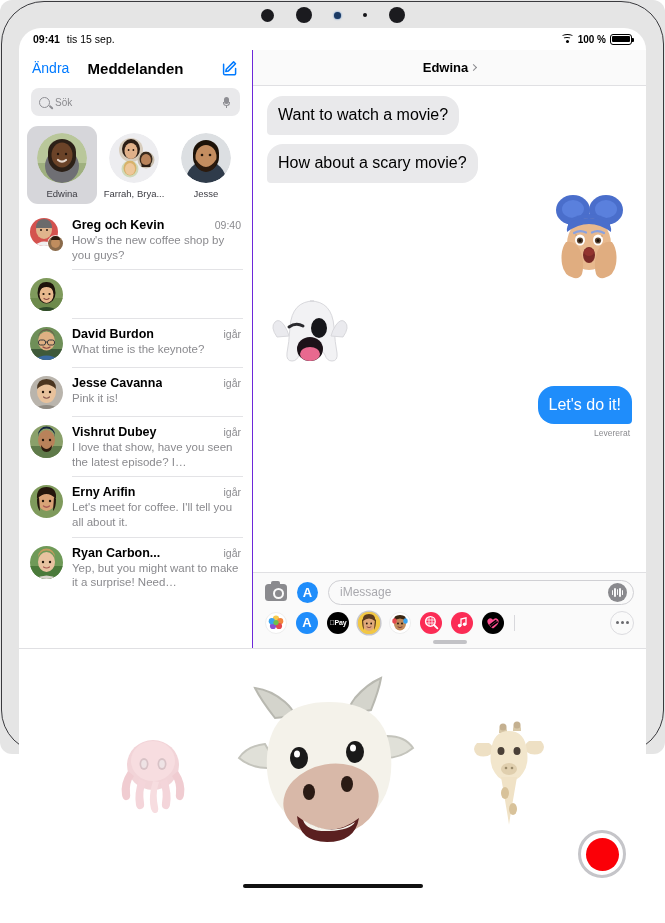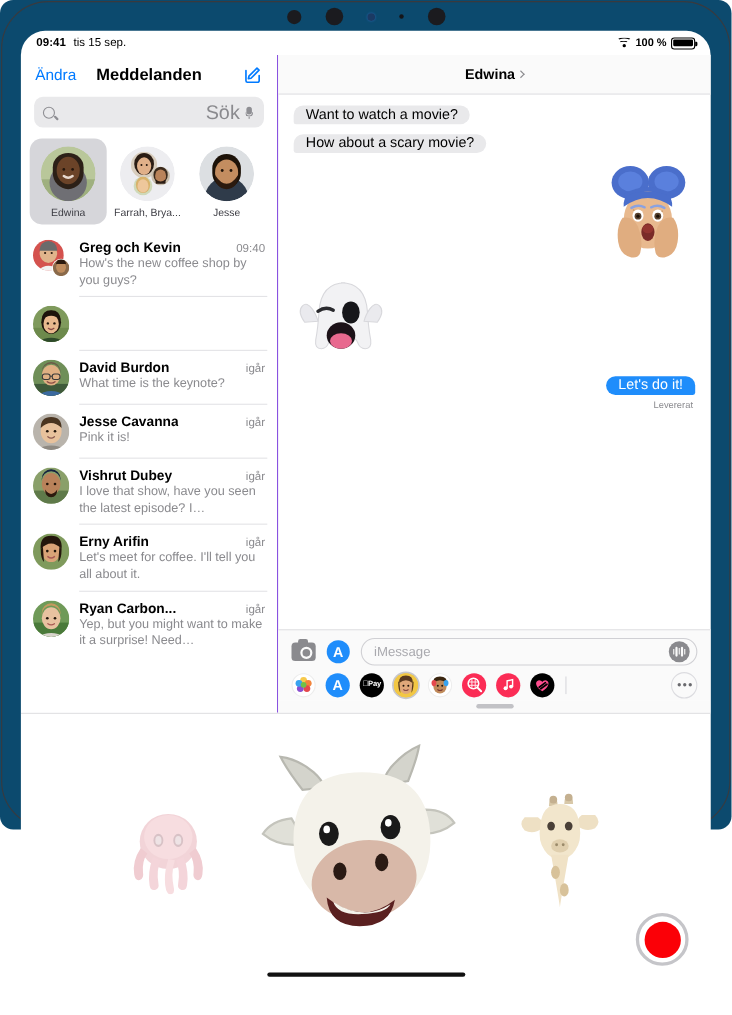--- a/index.html
+++ b/index.html
@@ -2,21 +2,21 @@
 <html><head>
 <meta charset="utf-8">
 <style>
   * { margin:0; padding:0; box-sizing:border-box; }
   html,body { width:665px; height:923px; overflow:hidden; background:#fff; }
   body { font-family:"Liberation Sans", sans-serif; -webkit-font-smoothing:antialiased; }
 
   
   #device {
     position:absolute; left:0; top:0; width:665px; height:754px;
-    background:#0c4a6e;
+    background:#e5e5e5;
     border-radius:12px;
     padding:14px 14px 14px 14px;
   }
   #bezel-highlight{
     position:absolute; inset:1px; border-radius:43px;
     border:1px solid #3a3a3e; pointer-events:none;
   }
   #sensor-bar{
     position:absolute; top:0; left:0; right:0; height:30px;
     display:flex; align-items:center; justify-content:center; gap:22px;
@@ -67,21 +67,21 @@
   #compose-btn{ margin-left:auto; width:18px; height:18px; position:relative; z-index:2; }
   #compose-btn svg{ display:block; }
 
   
   #search-wrap{ padding:2px 12px 7px; flex:0 0 auto; }
   #search{ height:28px; background:#e9e9eb; border-radius:8px;
            display:flex; align-items:center; padding:0 8px; gap:5px; }
   #search .mag{ width:11px; height:11px; border:1.5px solid #8e8e93; border-radius:50%; position:relative; flex:0 0 auto;}
   #search .mag::after{ content:""; position:absolute; width:1.5px; height:4.5px; background:#8e8e93;
     right:-2px; bottom:-3px; transform:rotate(-45deg); border-radius:1px; }
-  #search-ph{ font-size:18px; color:#8a8a8e; flex:1;text-align:right; }
+  #search-ph{ font-size:10px; color:#8a8a8e; flex:1; }
   .mic{ width:7px; height:11px; position:relative; flex:0 0 auto; margin-right:2px; }
   .mic i:nth-child(1){ position:absolute; top:0; left:1px; width:5px; height:7px; background:#8e8e93; border-radius:2.5px; }
   .mic i:nth-child(2){ position:absolute; bottom:1.5px; left:0; width:7px; height:4px;
     border:1.3px solid #8e8e93; border-top:none; border-radius:0 0 4px 4px; }
   .mic i:nth-child(3){ position:absolute; bottom:-0.5px; left:3px; width:1.3px; height:2px; background:#8e8e93; }
 
   
   #pinned{ display:flex; padding:3px 8px 6px; gap:2px; flex:0 0 auto; }
   .pin{ width:70px; display:flex; flex-direction:column; align-items:center;
         padding:7px 2px 5px; border-radius:11px; }
@@ -108,21 +108,21 @@
   #dt-header{ height:36px; flex:0 0 36px; display:flex; align-items:center; justify-content:center;
               gap:3px; border-bottom:1px solid #e0e0e3; background:#fafafa; }
   #dt-title{ font-size:13px; font-weight:bold; color:#000; }
   .chev{ width:5px; height:5px; border-right:1.4px solid #8a8a8e; border-top:1.4px solid #8a8a8e;
          transform:rotate(45deg); display:inline-block; margin-bottom:1px; }
 
   
   #messages{ flex:1; padding:10px 14px 4px; overflow:hidden; position:relative; }
   .row{ display:flex; margin-bottom:9px; }
   .row.out{ justify-content:flex-end; }
-  .bub{ max-width:72%; padding:0 11px; border-radius:16px; font-size:13px;
+  .bub{ max-width:72%; padding:9px 11px; border-radius:16px; font-size:16px;
         line-height:1.3; position:relative; word-wrap:break-word; }
   .bub.in{ background:#e9e9eb; color:#000; border-bottom-left-radius:4px; }
   .bub.out{ background:#1f8dfb; color:#fff; border-bottom-right-radius:4px; }
   .bub.in::after{ content:""; position:absolute; left:-5px; bottom:0; width:12px; height:14px;
     background:#e9e9eb; border-bottom-right-radius:14px 10px; z-index:-1; }
   .bub.out::after{ content:""; position:absolute; right:-5px; bottom:0; width:12px; height:14px;
     background:#1f8dfb; border-bottom-left-radius:14px 10px; z-index:-1; }
   .sticker{ font-size:0; line-height:0; }
   .delivered{ text-align:right; font-size:8.5px; color:#8a8a8e; margin:-5px 2px 8px 0; }
 

